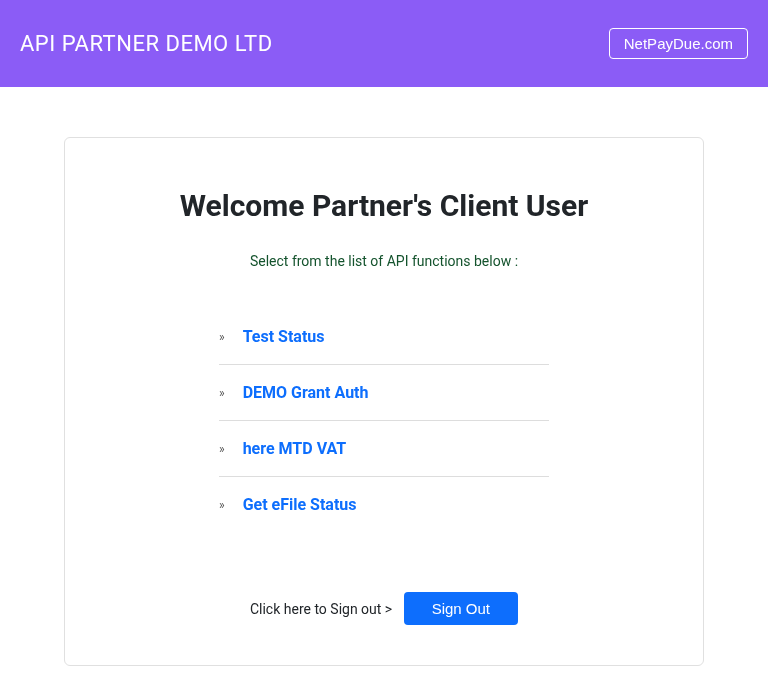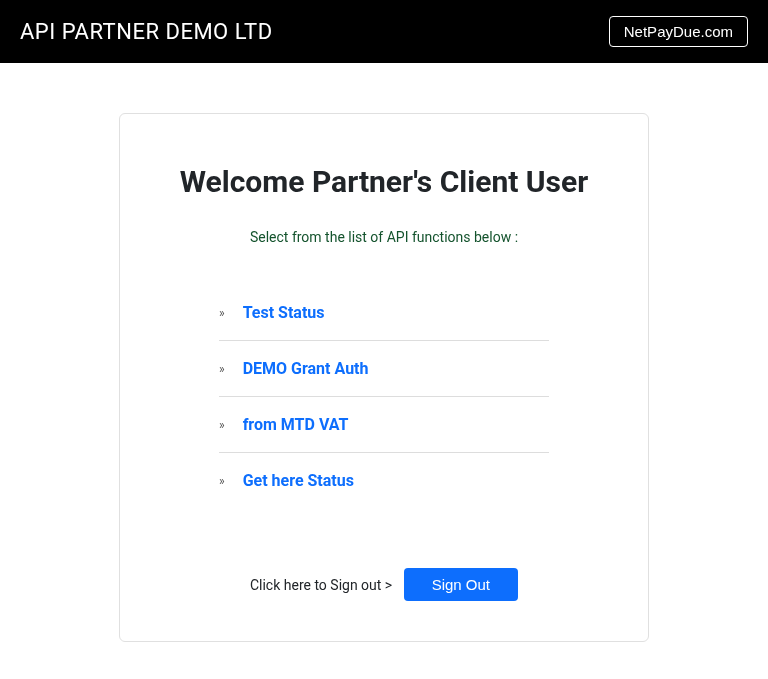--- a/index.html
+++ b/index.html
@@ -1,20 +1,20 @@
 <!DOCTYPE html>
 <html><head>
   <meta charset="utf-8">
   <style>
     * { margin: 0; padding: 0; box-sizing: border-box; }
     body { font-family: -apple-system, BlinkMacSystemFont, "Segoe UI", Roboto, "Helvetica Neue", Arial, sans-serif; background: #fff; width: 768px; }
-    .navbar { background: #000000; color: #fff; display: flex; justify-content: space-between; align-items: center; padding: 16px 20px; }
+    .navbar { background: #8b5cf6; color: #fff; display: flex; justify-content: space-between; align-items: center; padding: 28px 20px; }
     .navbar-title { font-size: 22px; font-weight: 400; letter-spacing: 0.5px; }
     .navbar-btn { background: transparent; border: 1px solid #fff; color: #fff; padding: 6px 14px; border-radius: 4px; font-size: 15px; cursor: pointer; }
-    .card { margin: 50px auto 17px auto; width: 530px; border: 1px solid #e0e0e0; border-radius: 6px; padding: 50px 50px 40px 50px; }
+    .card { margin: 50px auto 17px auto; width: 640px; border: 1px solid #e0e0e0; border-radius: 6px; padding: 50px 50px 40px 50px; }
     .page-title { font-size: 30px; font-weight: 700; text-align: center; margin-bottom: 30px; color: #212529; }
     .subtitle { text-align: center; font-size: 14px; color: #14532d; margin-bottom: 40px; }
     .menu { list-style: none; margin: 0 auto 60px auto; width: 330px; }
     .menu-item { display: flex; align-items: center; padding: 18px 0; border-bottom: 1px solid #ddd; }
     .menu-item:last-child { border-bottom: none; }
     .menu-icon { font-size: 12px; color: #555; margin-right: 18px; }
     .menu-link { color: #0d6efd; font-weight: 700; font-size: 16px; text-decoration: none; cursor: pointer; }
     .signout-row { text-align: center; font-size: 14px; color: #212529; }
     .signout-btn { background: #0d6efd; color: #fff; border: none; padding: 8px 28px; border-radius: 4px; font-size: 15px; margin-left: 8px; cursor: pointer; }
   </style>
@@ -34,25 +34,25 @@
     <li class="menu-item">
       <span class="menu-icon">»</span>
       <a class="menu-link">Test Status</a>
     </li>
     <li class="menu-item">
       <span class="menu-icon">»</span>
       <a class="menu-link">DEMO Grant Auth</a>
     </li>
     <li class="menu-item">
       <span class="menu-icon">»</span>
-      <a class="menu-link">from MTD VAT</a>
+      <a class="menu-link">here MTD VAT</a>
     </li>
     <li class="menu-item">
       <span class="menu-icon">»</span>
-      <a class="menu-link">Get here Status</a>
+      <a class="menu-link">Get eFile Status</a>
     </li>
   </ul>
 
   <div class="signout-row">
     <span>Click here to Sign out &gt;</span>
     <button class="signout-btn">Sign Out</button>
   </div>
 </div>
 
 </body></html>

